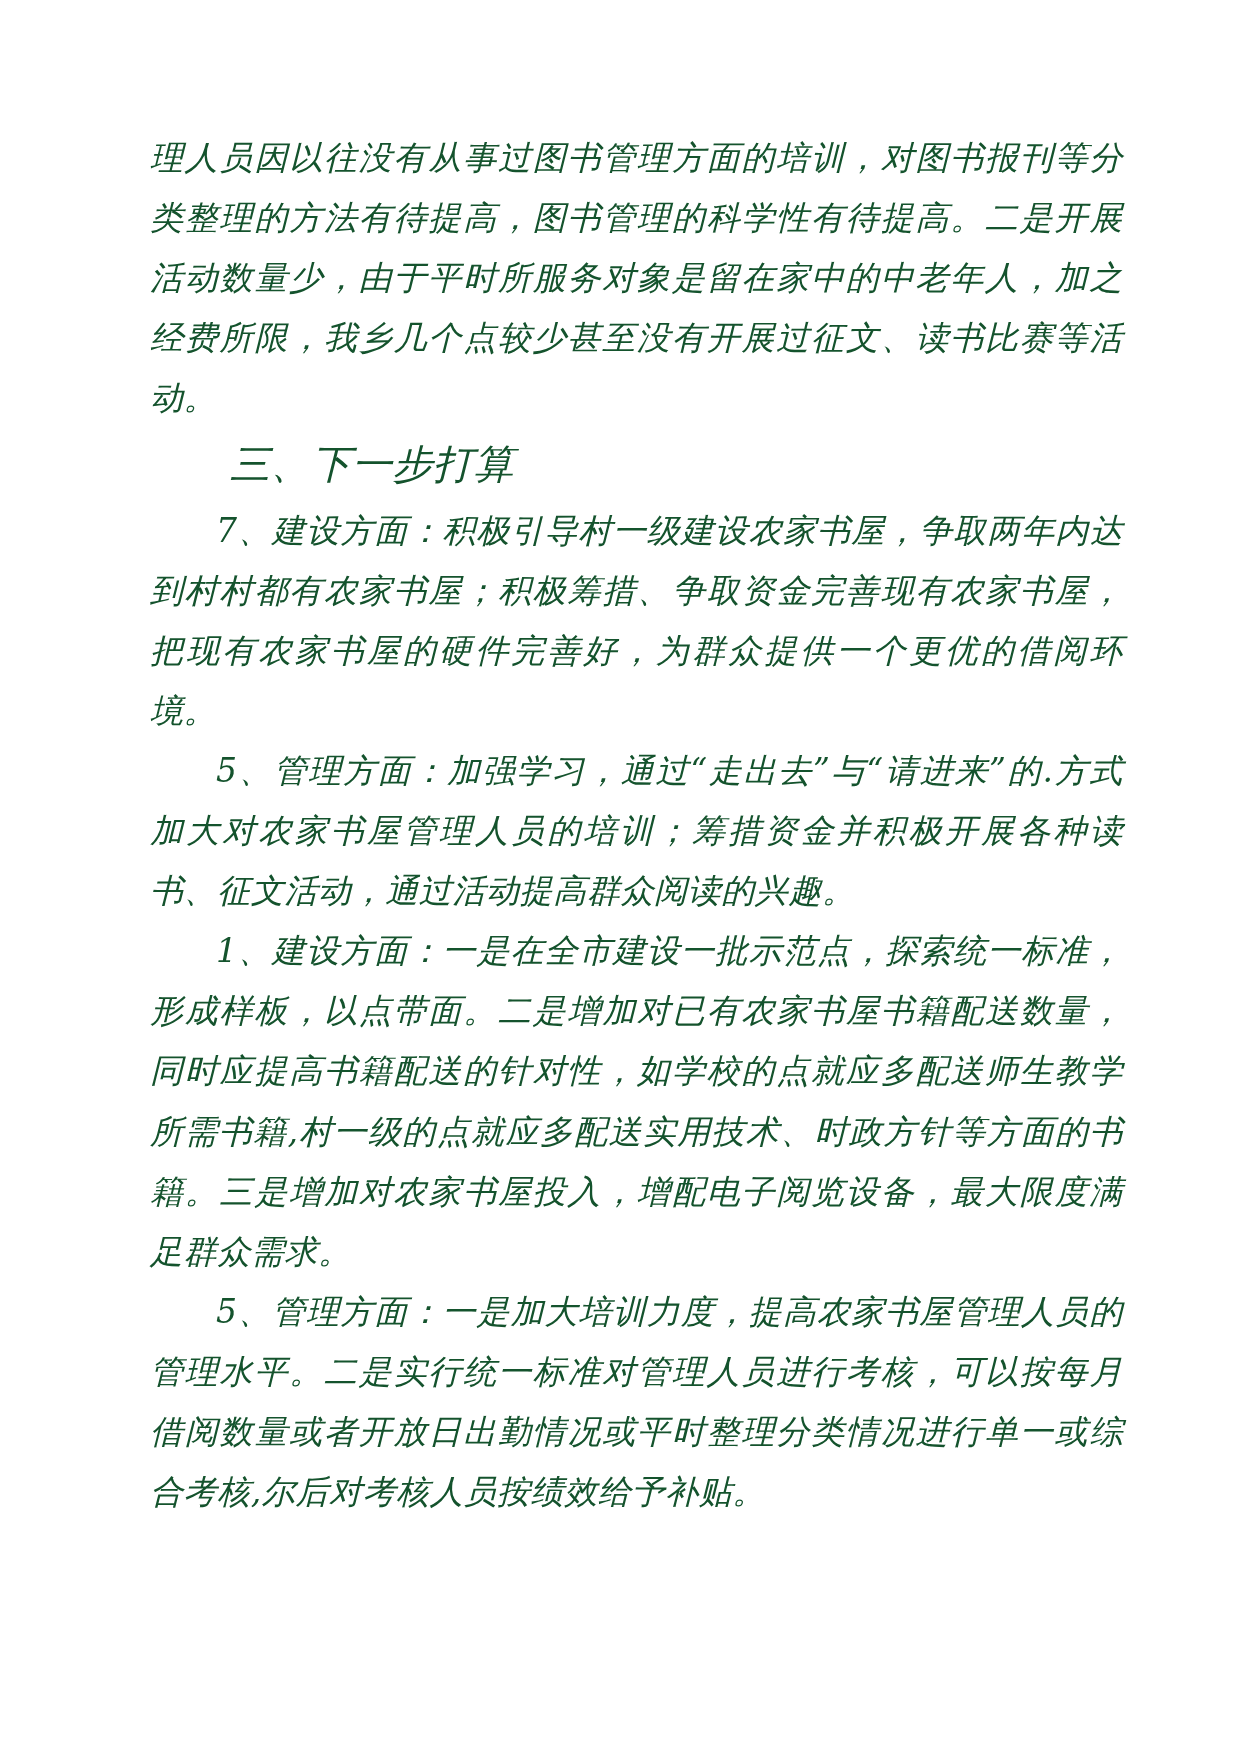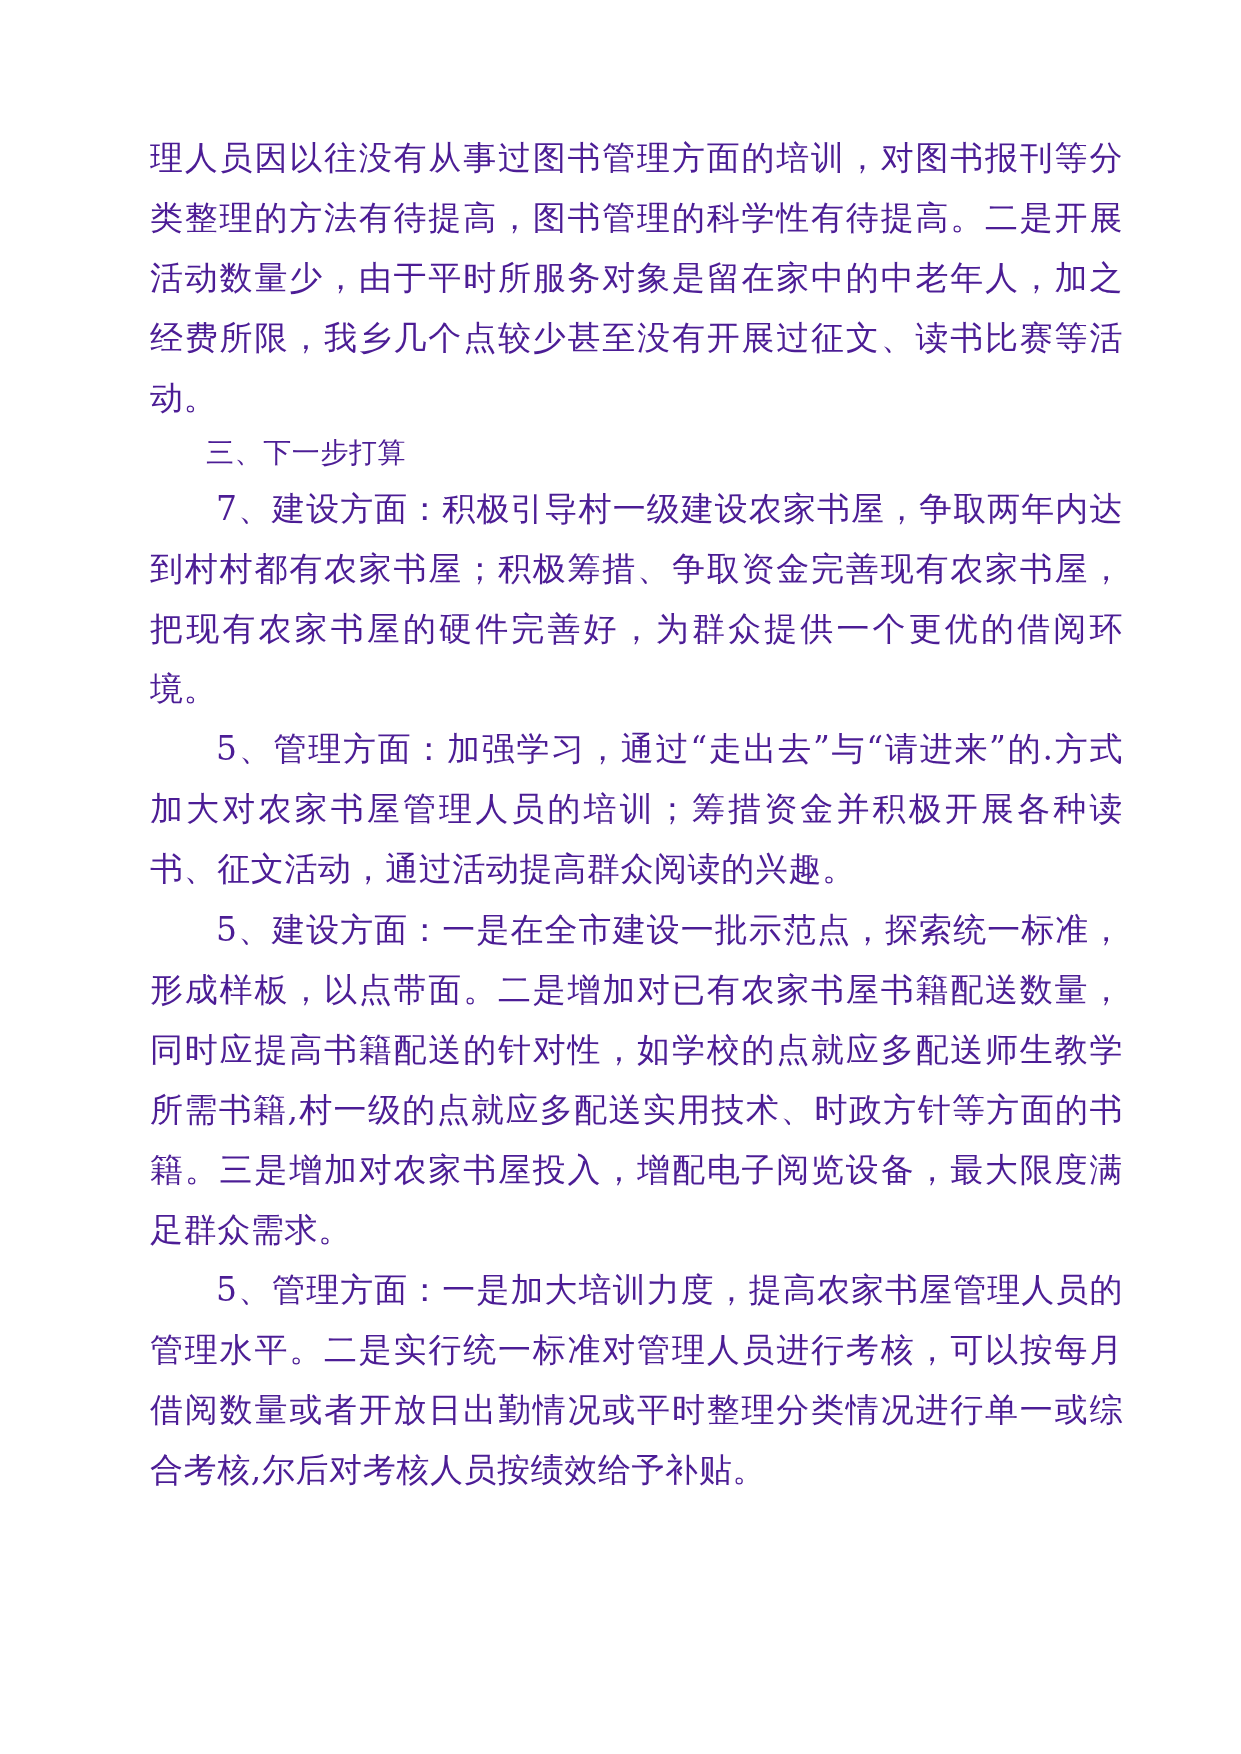--- a/index.html
+++ b/index.html
@@ -20,50 +20,51 @@
     height: 1754px;
     padding: 128px 118px 60px 150px;
     background: #ffffff;
   }
   .doc-body {
     font-size: 33px;
     line-height: 1.82;
     letter-spacing: 0.6px;
     text-align: justify;
     text-justify: inter-ideograph;
-    color: #4c1d95;
+    color: #14532d;
+    font-style: italic;
   }
   .para {
     margin: 0;
     text-indent: 0;
   }
   .para.indent {
     text-indent: 2em;
   }
   .heading {
     margin: 0;
     text-indent: 2em;
     font-weight: normal;
-    font-size: 28px;
+    font-size: 40px;
     line-height: 1.82;
   }
 </style>
 </head>
 <body>
 
 <div class="page">
   <div class="doc-body">
 
     <p class="para">理人员因以往没有从事过图书管理方面的培训，对图书报刊等分类整理的方法有待提高，图书管理的科学性有待提高。二是开展活动数量少，由于平时所服务对象是留在家中的中老年人，加之经费所限，我乡几个点较少甚至没有开展过征文、读书比赛等活动。</p>
 
     <h2 class="heading">三、下一步打算</h2>
 
     <p class="para indent">7、建设方面：积极引导村一级建设农家书屋，争取两年内达到村村都有农家书屋；积极筹措、争取资金完善现有农家书屋，把现有农家书屋的硬件完善好，为群众提供一个更优的借阅环境。</p>
 
     <p class="para indent">5、管理方面：加强学习，通过“走出去”与“请进来”的.方式加大对农家书屋管理人员的培训；筹措资金并积极开展各种读书、征文活动，通过活动提高群众阅读的兴趣。</p>
 
 
-    <p class="para indent">5、建设方面：一是在全市建设一批示范点，探索统一标准，形成样板，以点带面。二是增加对已有农家书屋书籍配送数量，同时应提高书籍配送的针对性，如学校的点就应多配送师生教学所需书籍,村一级的点就应多配送实用技术、时政方针等方面的书籍。三是增加对农家书屋投入，增配电子阅览设备，最大限度满足群众需求。</p>
+    <p class="para indent">1、建设方面：一是在全市建设一批示范点，探索统一标准，形成样板，以点带面。二是增加对已有农家书屋书籍配送数量，同时应提高书籍配送的针对性，如学校的点就应多配送师生教学所需书籍,村一级的点就应多配送实用技术、时政方针等方面的书籍。三是增加对农家书屋投入，增配电子阅览设备，最大限度满足群众需求。</p>
 
     <p class="para indent">5、管理方面：一是加大培训力度，提高农家书屋管理人员的管理水平。二是实行统一标准对管理人员进行考核，可以按每月借阅数量或者开放日出勤情况或平时整理分类情况进行单一或综合考核,尔后对考核人员按绩效给予补贴。</p>
 
   </div>
 </div>
 
 </body></html>

